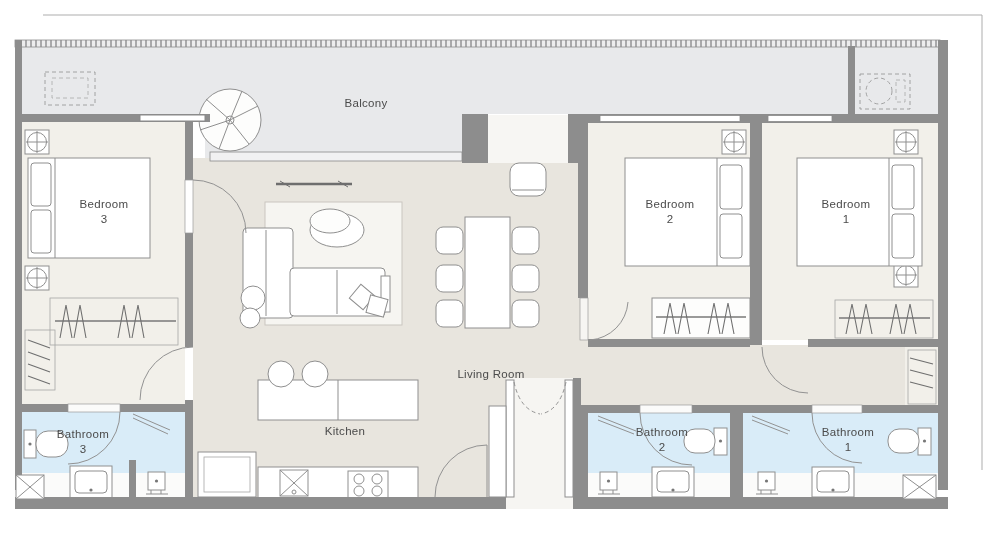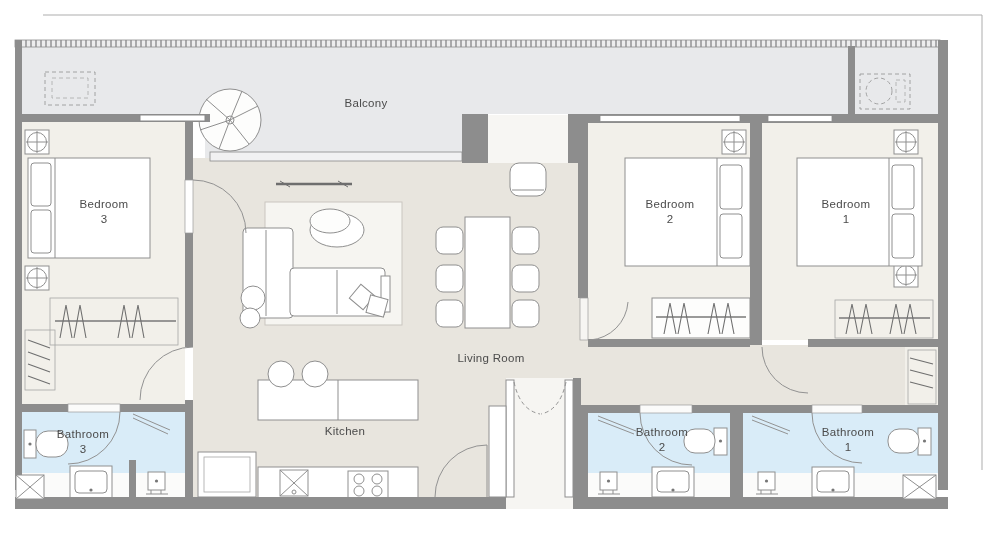--- a/index.html
+++ b/index.html
@@ -384,21 +384,21 @@
       <div>3</div>
 </div>
 <div class="lbl" style="left:670px;top:212px">
   <div>Bedroom</div>
       <div>2</div>
 </div>
 <div class="lbl" style="left:846px;top:212px">
   <div>Bedroom</div>
       <div>1</div>
 </div>
-<div class="lbl" style="left:491px;top:358px">
+<div class="lbl" style="left:491px;top:374px">
   <div>Living Room</div>
 </div>
 <div class="lbl" style="left:345px;top:431px">
   <div>Kitchen</div>
 </div>
 <div class="lbl" style="left:83px;top:442px">
   <div>Bathroom</div>
       <div>3</div>
 </div>
 <div class="lbl" style="left:662px;top:440px">

